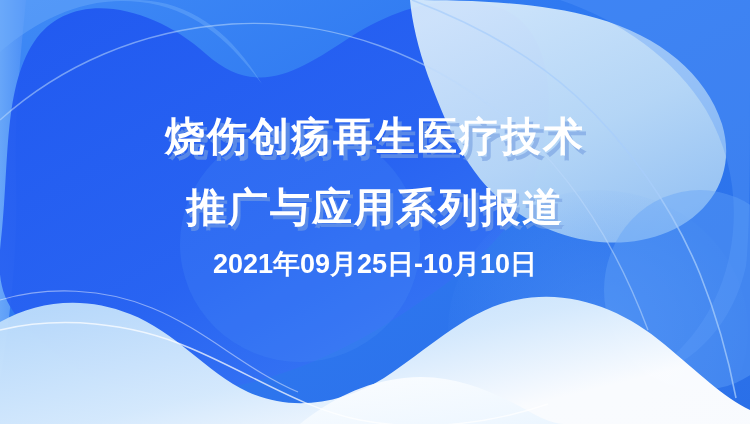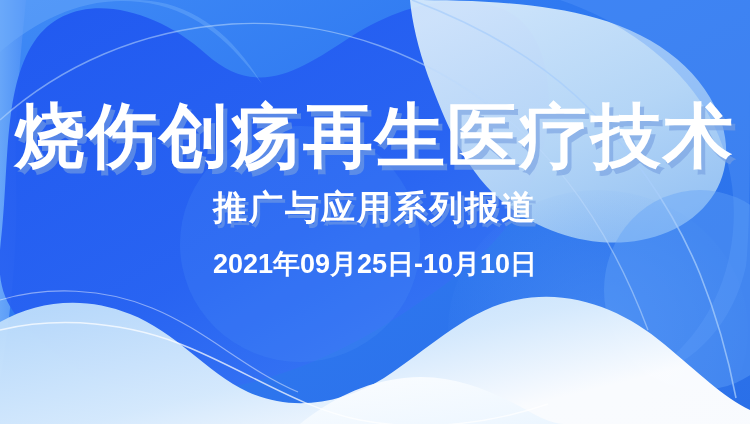--- a/index.html
+++ b/index.html
@@ -28,32 +28,32 @@
     left: 0;
     top: 0;
     width: 750px;
     height: 424px;
     display: flex;
     flex-direction: column;
     align-items: center;
   }
   .title-main {
     margin-top: 100px;
-    font-size: 70px;
+    font-size: 40px;
     line-height: 72px;
     font-weight: bold;
     color: #ffffff;
     letter-spacing: 2px;
     white-space: nowrap;
     text-shadow: 4px 5px 0px rgba(120,160,225,0.62);
     -webkit-font-smoothing: antialiased;
   }
   .title-sub {
     margin-top: 8px;
-    font-size: 34px;
+    font-size: 40px;
     line-height: 54px;
     font-weight: bold;
     color: #ffffff;
     letter-spacing: 2px;
     white-space: nowrap;
     text-shadow: 3px 4px 0px rgba(120,160,225,0.58);
   }
   .date-line {
     margin-top: 14px;
     font-size: 27px;

